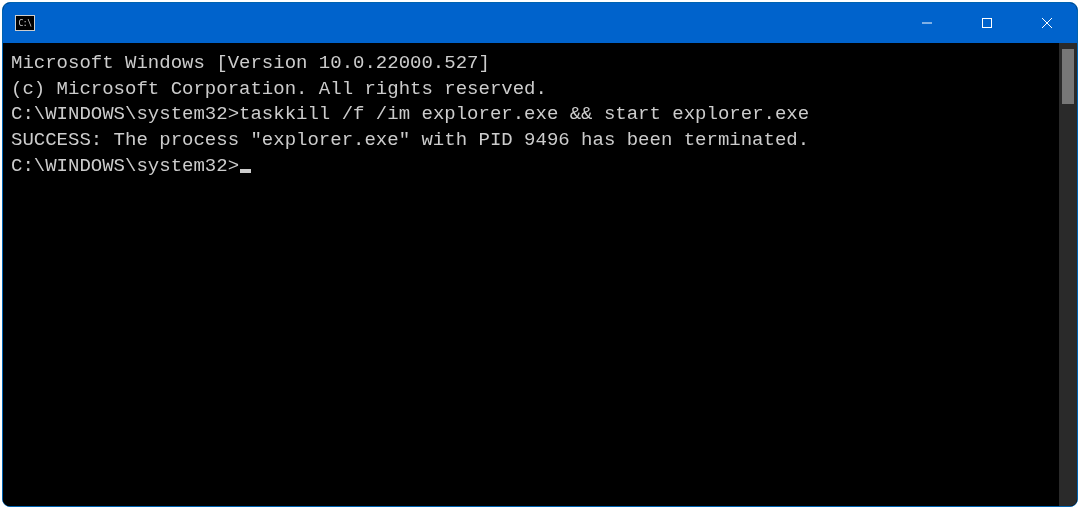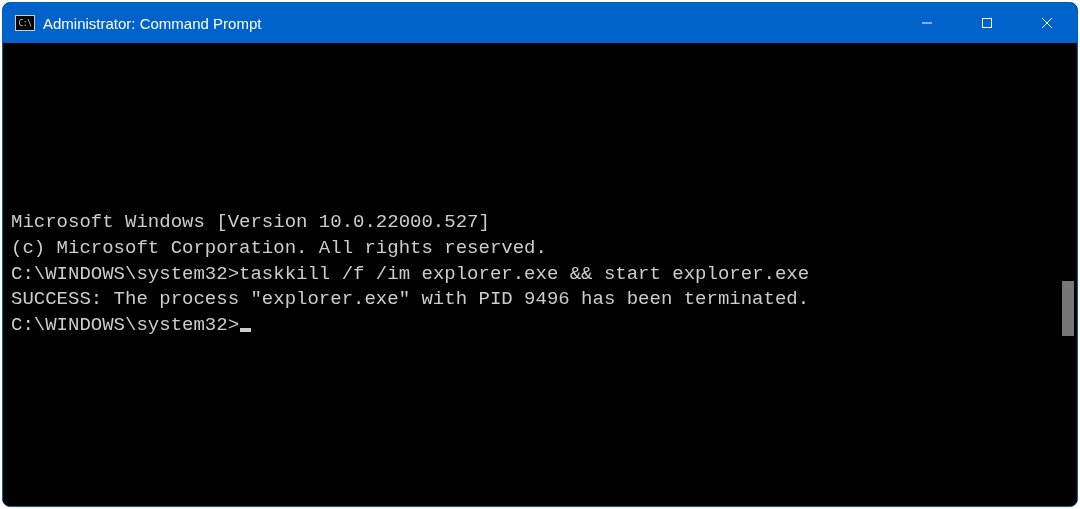--- a/index.html
+++ b/index.html
@@ -74,21 +74,20 @@
       height: 12px;
       stroke: #fff;
       stroke-width: 1;
       fill: none;
     }
     .terminal-area {
       flex: 1;
       display: flex;
       background: #000;
       position: relative;
-      align-items: center;
     }
     .terminal {
       flex: 1;
       background: #000;
       color: #cccccc;
       font-family: Consolas, 'Courier New', monospace;
       font-size: 19px;
       line-height: 1.35;
       padding: 8px 4px 8px 8px;
       white-space: pre;
@@ -121,21 +120,20 @@
     }
   </style>
 </head>
 <body>
 
 <div class="window">
   <div class="titlebar">
     <div class="titlebar-icon">
       <span>C:\</span>
     </div>
-    <div class="titlebar-title">Administrator: Command Prompt</div>
     <div class="titlebar-spacer"></div>
     <div class="titlebar-controls">
       <div class="titlebar-btn">
         <svg viewBox="0 0 12 12">
             <line x1="1" y1="6" x2="11" y2="6"></line>
           </svg>
       </div>
       <div class="titlebar-btn">
         <svg viewBox="0 0 12 12">
             <rect x="1.5" y="1.5" width="9" height="9"></rect>

